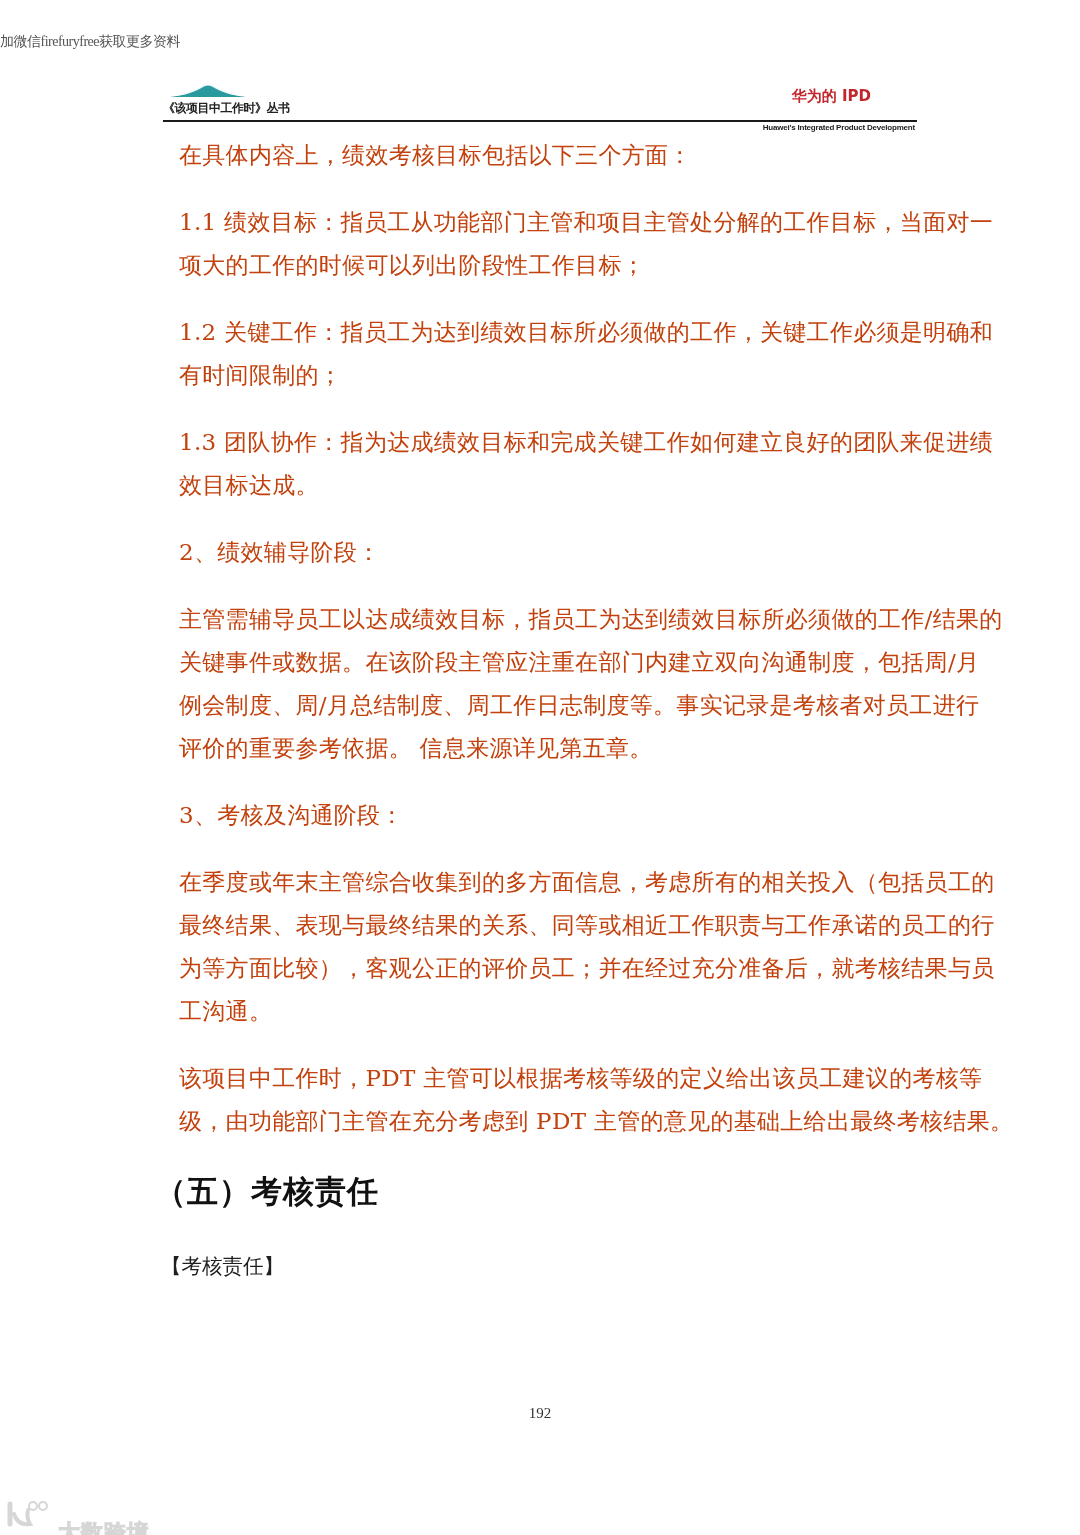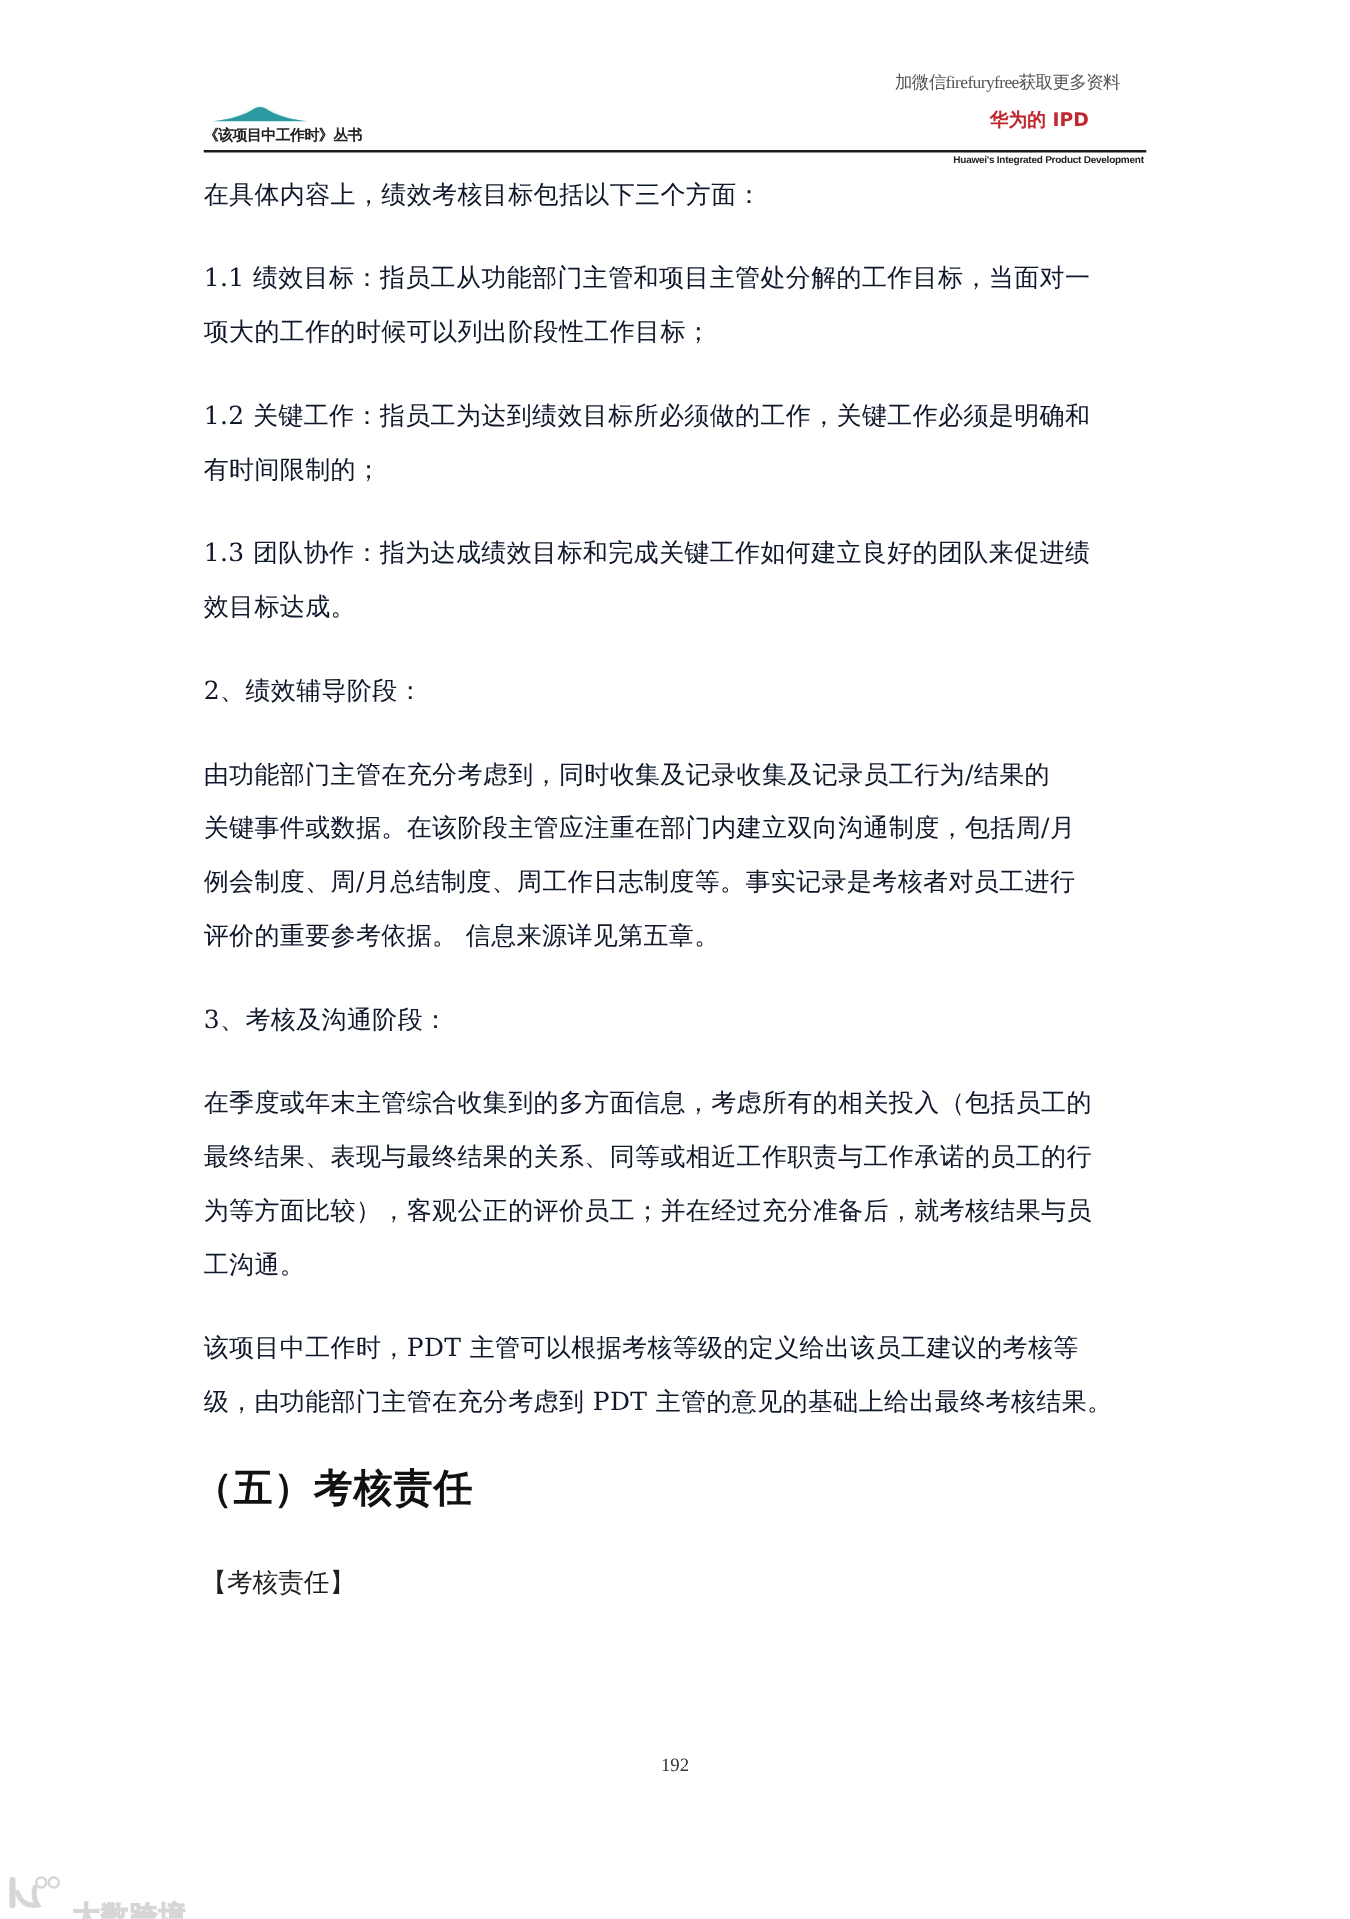--- a/index.html
+++ b/index.html
@@ -13,26 +13,25 @@
       position: relative;
       overflow: hidden;
       font-family: "DejaVu Serif", "Liberation Serif", serif;
       color: #1a1a1a;
     }
     .watermark-top {
       position: absolute;
       top: 33px;
       left: 0;
       width: 896px;
-      text-align: right;
+      text-align: left;
       font-size: 14px;
       color: #555555;
       font-family: "Liberation Serif", "DejaVu Serif", serif;
       letter-spacing: -0.5px;
-      margin-top: 24px;
     }
     .header {
       position: absolute;
       top: 78px;
       left: 163px;
       width: 754px;
       height: 44px;
     }
     .header-logo {
       position: absolute;
@@ -79,26 +78,26 @@
       height: 2px;
       background: #1a1a1a;
     }
     .content {
       position: absolute;
       top: 134px;
       left: 163px;
       width: 760px;
     }
     .para {
-      font-size: 20px;
+      font-size: 23px;
       line-height: 43px;
-      margin: 0 0 24px 0;
+      margin: 0 0 24px 16px;
       letter-spacing: 0.3px;
       text-align: justify;
-      color: #0f172a;
+      color: #c2410c;
     }
     .para .line {
       display: block;
       white-space: nowrap;
     }
     .section-title {
       font-family: "DejaVu Sans", "Liberation Sans", sans-serif;
       font-weight: bold;
       font-size: 31px;
       line-height: 48px;
@@ -176,21 +175,21 @@
   <p class="para">
     <span class="line">1.3  团队协作：指为达成绩效目标和完成关键工作如何建立良好的团队来促进绩</span>
     <span class="line">效目标达成。</span>
   </p>
 
   <p class="para">
     <span class="line">2、绩效辅导阶段：</span>
   </p>
 
   <p class="para">
-    <span class="line">由功能部门主管在充分考虑到，同时收集及记录收集及记录员工行为/结果的</span>
+    <span class="line">主管需辅导员工以达成绩效目标，指员工为达到绩效目标所必须做的工作/结果的</span>
     <span class="line">关键事件或数据。在该阶段主管应注重在部门内建立双向沟通制度，包括周/月</span>
     <span class="line">例会制度、周/月总结制度、周工作日志制度等。事实记录是考核者对员工进行</span>
     <span class="line">评价的重要参考依据。 信息来源详见第五章。</span>
   </p>
 
   <p class="para">
     <span class="line">3、考核及沟通阶段：</span>
   </p>
 
   <p class="para">

